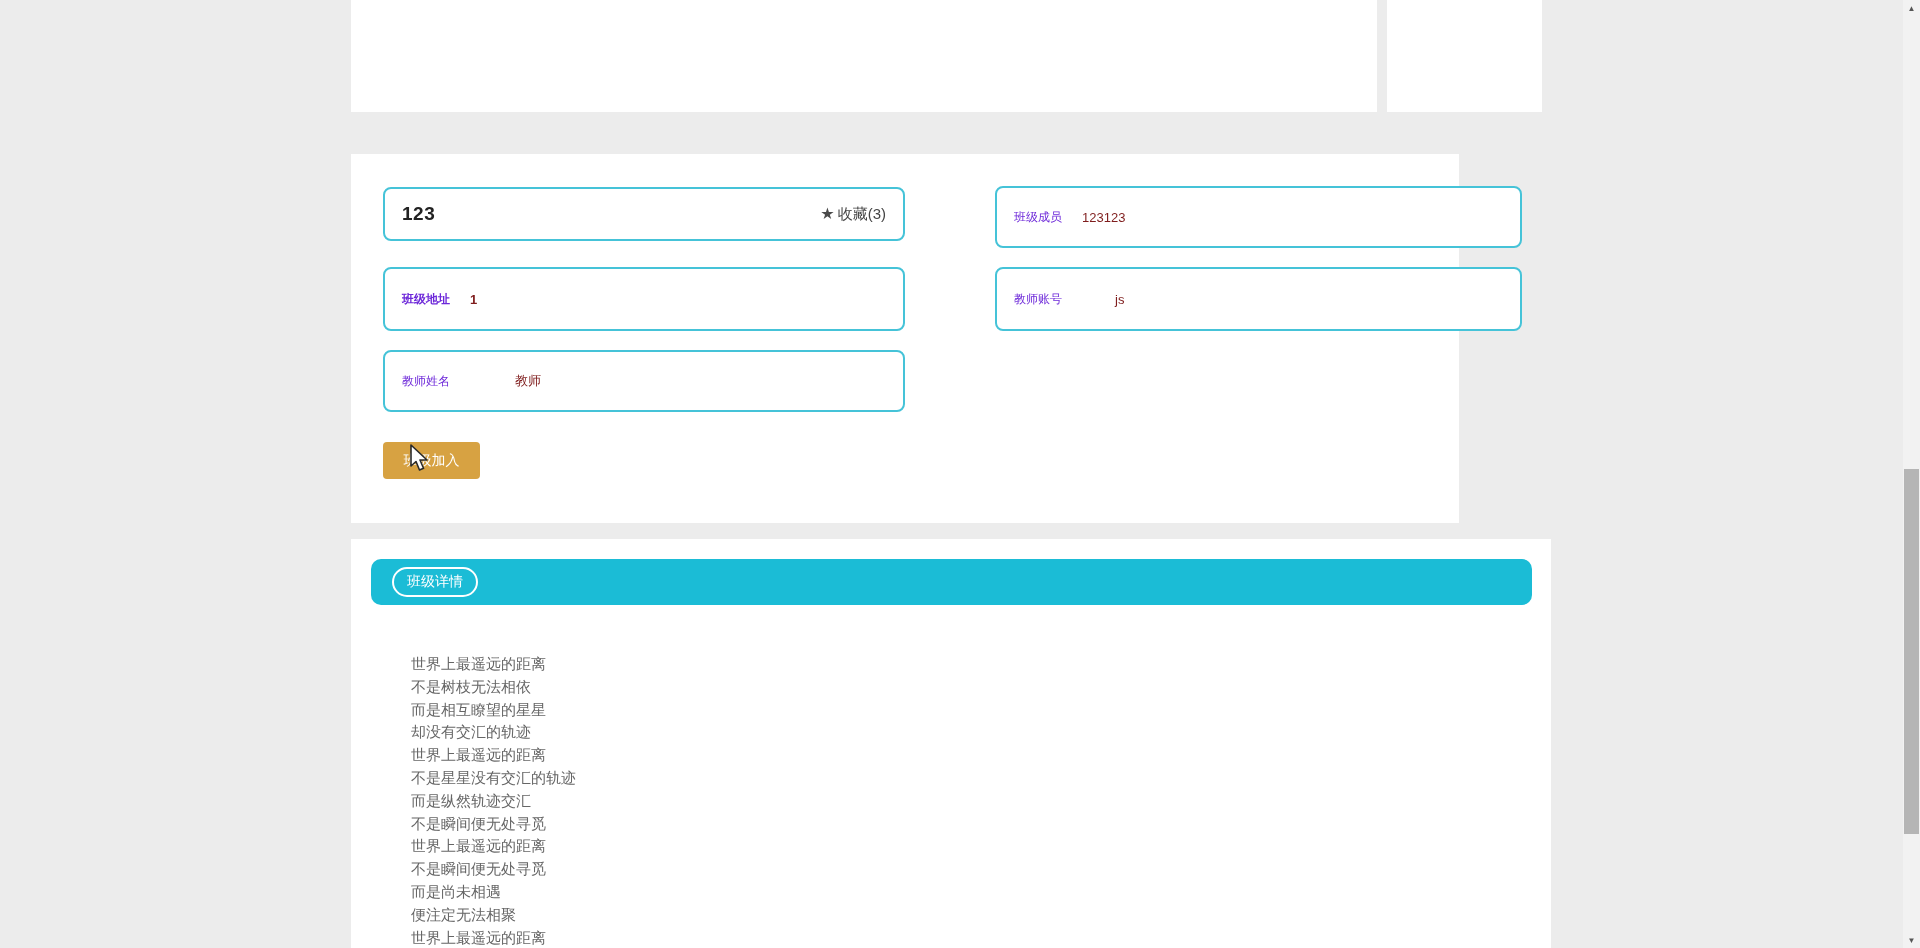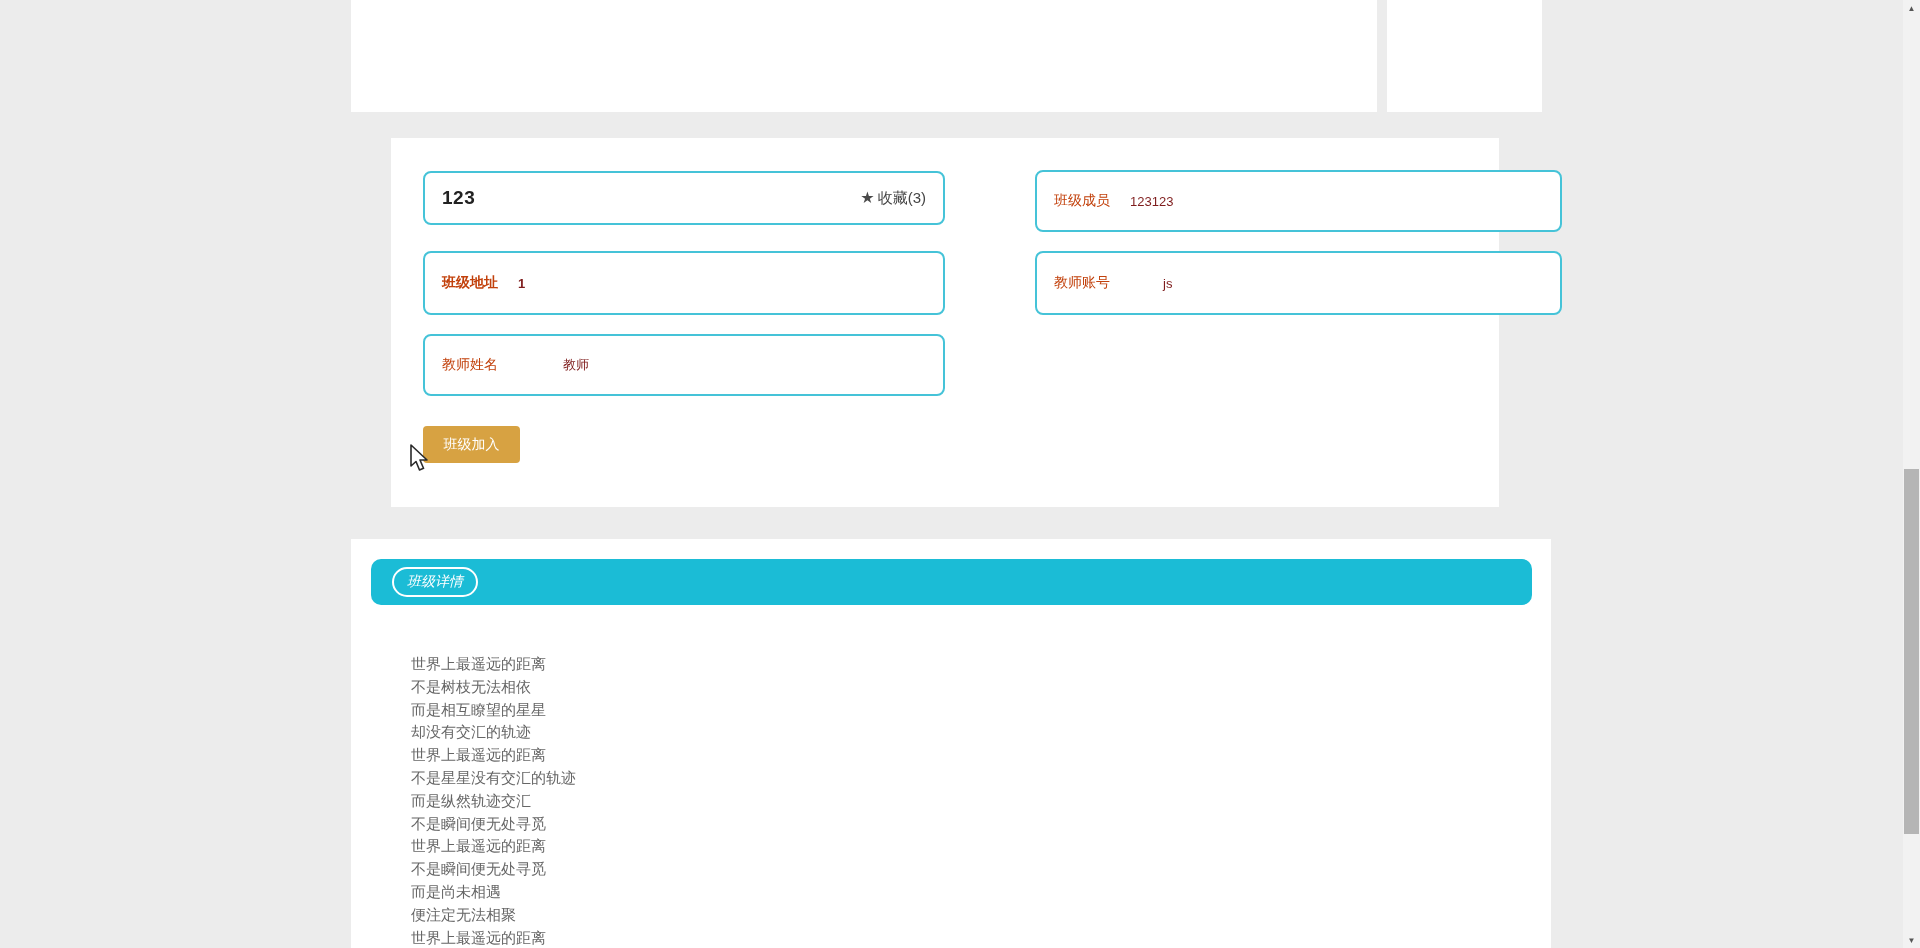--- a/index.html
+++ b/index.html
@@ -5,50 +5,50 @@
   * { box-sizing: border-box; }
   html,body { margin:0; padding:0; }
   body {
     width:1920px; height:948px; position:relative; overflow:hidden;
     background:#ececec;
     font-family:"Liberation Sans","DejaVu Sans",sans-serif;
   }
   .card { position:absolute; background:#ffffff; }
   #top-left-card  { left:351px;  top:0; width:1026px; height:112px; }
   #top-right-card { left:1387px; top:0; width:155px;  height:112px; }
-  #form-card      { left:351px;  top:138px; width:1108px; height:369px;margin-left:40px; }
+  #form-card      { left:351px;  top:154px; width:1108px; height:369px; }
   #details-card   { left:351px;  top:539px; width:1200px; height:409px; }
 
   .fieldbox {
     position:absolute; background:#fff;
     border:2px solid #45c3d8; border-radius:8px;
     display:flex; align-items:center; padding:0 17px;
   }
   #box-class-name { left:32px;  top:33px;  width:522px; height:54px; justify-content:space-between; }
   #box-members    { left:644px; top:32px;  width:527px; height:62px; }
   #box-address    { left:32px;  top:113px; width:522px; height:64px;font-weight:bold; }
   #box-account    { left:644px; top:113px; width:527px; height:64px;gap:33px; }
   #box-teacher    { left:32px;  top:196px; width:522px; height:62px;gap:45px; }
 
   .class-name { font-size:19px; font-weight:bold; color:#222; letter-spacing:0.5px; }
   .fav { display:flex; align-items:center; gap:3px; color:#444; font-size:15px; cursor:pointer; }
   .star { font-size:16px; color:#4a4a4a; line-height:1; }
-  .flabel { font-size:14px; color:#c2410c; }
+  .flabel { font-size:12px; color:#6d28d9; }
   .fvalue { font-size:13px; color:#7f1d1d; margin-left:20px; }
 
   #join-btn {
     position:absolute; left:32px; top:288px; width:97px; height:37px;
     background:#d7a242; border:none; border-radius:4px;
     color:#fff; font-size:14px; cursor:pointer;
   }
 
   #details-bar {
     position:absolute; left:20px; top:20px; width:1161px; height:46px;
     background:#1bbcd6; border-radius:10px;
-    display:flex; align-items:center;font-style:italic;
+    display:flex; align-items:center;
   }
   #details-pill {
     margin-left:21px; padding:4px 13px;
     border:2px solid #ffffff; border-radius:999px;
     background:transparent; color:#ffffff; font-size:14px; cursor:pointer;
   }
 
   #poem { position:absolute; left:36px; top:114px;margin-left:24px; }
   .poem-line { font-size:15px; color:#666; line-height:22.8px; white-space:nowrap; }
 

